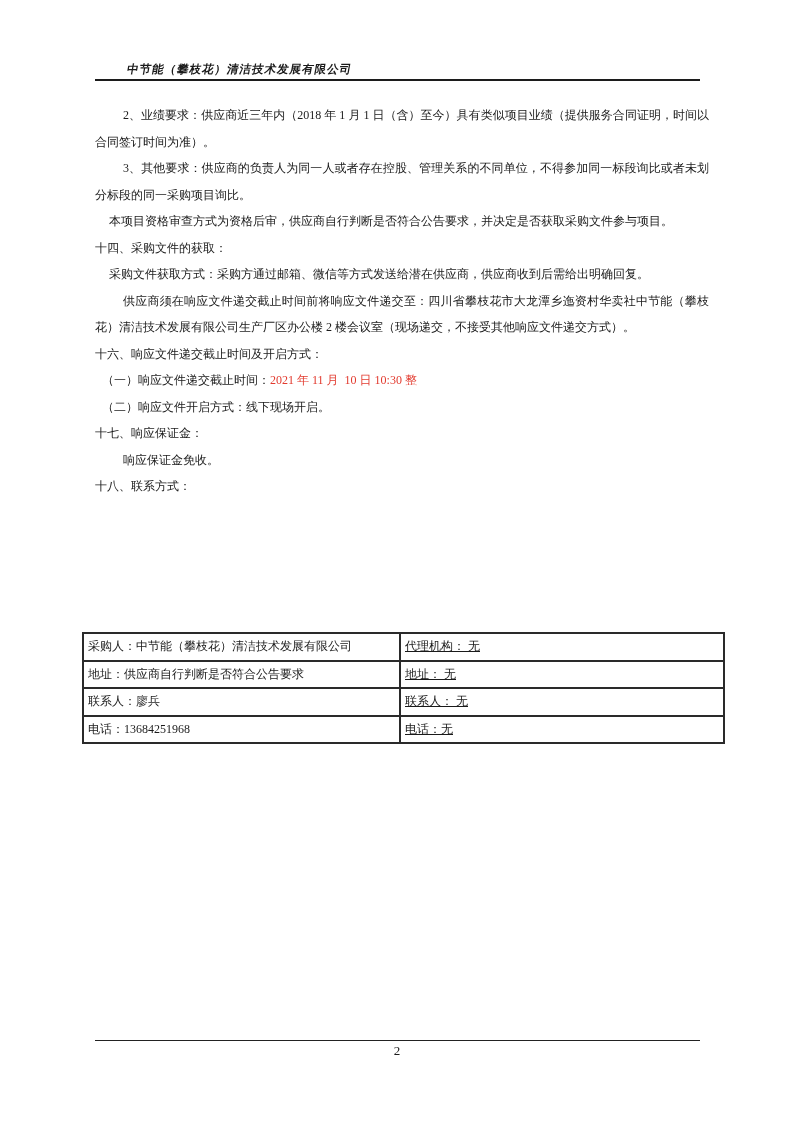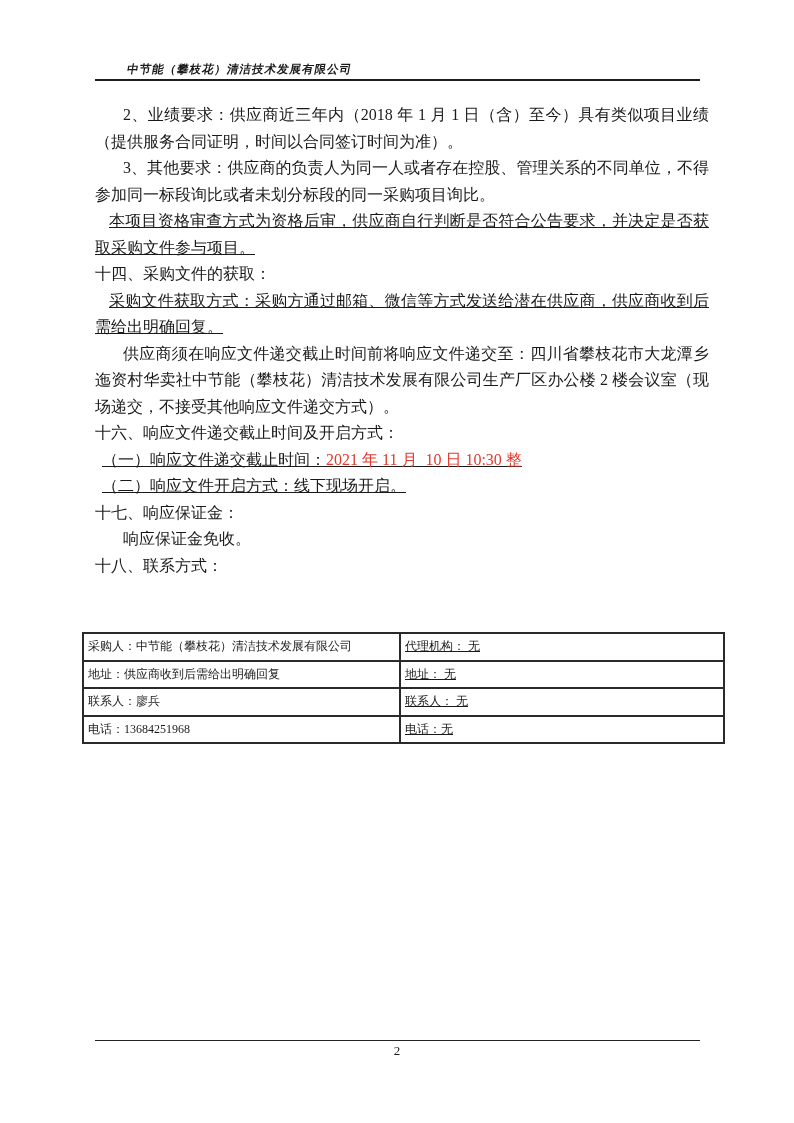--- a/index.html
+++ b/index.html
@@ -19,27 +19,27 @@
     letter-spacing:1px;
     white-space:nowrap;
   }
   .header-rule{
     position:absolute;left:95px;top:79px;width:605px;height:0;
     border-top:2px solid #1c1c1c;
   }
   
   .content{
     position:absolute;left:95px;top:102px;width:614px;
-    font-size:16px;line-height:26.5px;
+    font-size:12px;line-height:26.5px;
     text-align:justify;
   }
   .content p{margin:0;padding:0;}
   .indent2{text-indent:28px;}
-  .indent1{text-indent:14px;text-decoration:underline;}
-  .indent05{text-indent:7px;text-decoration:underline;}
+  .indent1{text-indent:14px;}
+  .indent05{text-indent:7px;}
   .red{white-space:pre-wrap;}
   
   .contact-table{
     position:absolute;left:82px;top:632px;
     border-collapse:collapse;
     table-layout:fixed;
     width:625px;
     font-size:12px;
   }
   .contact-table td{
@@ -85,21 +85,21 @@
     <p>十八、联系方式：</p>
   </div>
 
   <table class="contact-table">
     <tbody>
       <tr>
         <td class="col-left">采购人：中节能（攀枝花）清洁技术发展有限公司</td>
         <td class="col-right">代理机构：  无</td>
       </tr>
       <tr>
-        <td class="col-left">地址：供应商收到后需给出明确回复</td>
+        <td class="col-left">地址：供应商自行判断是否符合公告要求</td>
         <td class="col-right">地址：  无</td>
       </tr>
       <tr>
         <td class="col-left">联系人：廖兵</td>
         <td class="col-right">联系人：  无</td>
       </tr>
       <tr>
         <td class="col-left">电话：13684251968</td>
         <td class="col-right">电话：无</td>
       </tr>

